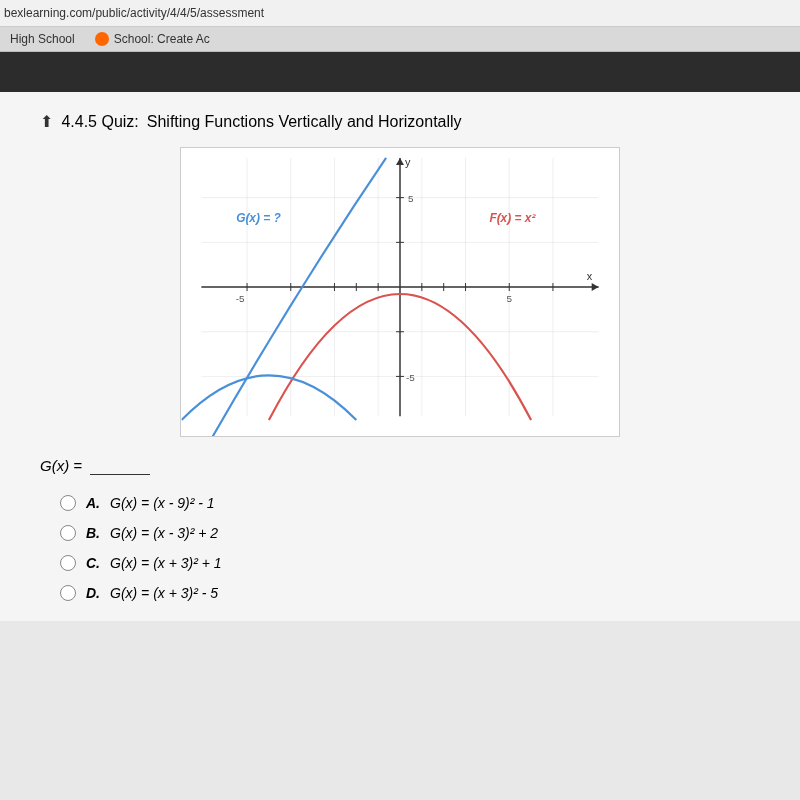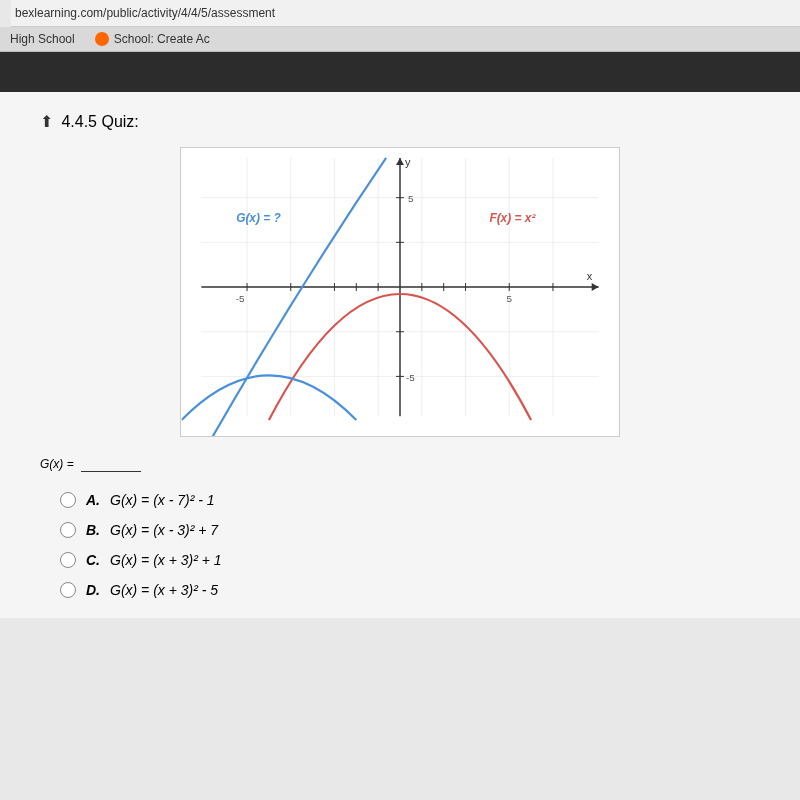--- a/index.html
+++ b/index.html
@@ -13,21 +13,20 @@
 
     
     .browser-bar {
       background: #f1f1f1;
       padding: 6px 4px;
       font-size: 12px;
       color: #333;
       border-bottom: 1px solid #ccc;
       display: flex;
       align-items: center;
-      margin-left: 11px;
     }
     .browser-url {
       color: #333;
       font-size: 12px;
     }
 
     .browser-tabs {
       background: #d9d9d9;
       padding: 5px 10px;
       font-size: 12px;
@@ -88,21 +87,21 @@
       overflow: hidden;
     }
 
     .graph-svg {
       width: 100%;
       height: 100%;
     }
 
     
     .question-line {
-      font-size: 12px;
+      font-size: 15px;
       margin: 16px 0 20px 0;
       font-style: italic;
     }
     .question-line .underline {
       display: inline-block;
       border-bottom: 1px solid #333;
       width: 60px;
       margin-left: 4px;
     }
 
@@ -154,20 +153,21 @@
 </div>
 
 <div class="app-header">
 </div>
 
 <div class="quiz-container">
 
   <div class="quiz-title">
     <span class="icon-upload">⬆</span>
     <span class="title-bold">4.4.5 Quiz:</span>
+    <span>Shifting Functions Vertically and Horizontally</span>
   </div>
 
   <div class="graph-container">
     <svg class="graph-svg" viewBox="0 0 440 290" xmlns="http://www.w3.org/2000/svg">
 
       <rect width="440" height="290" fill="white"></rect>
 
       <line x1="66" y1="10" x2="66" y2="270" stroke="#ddd" stroke-width="0.5"></line>
       <line x1="110" y1="10" x2="110" y2="270" stroke="#ddd" stroke-width="0.5"></line>
       <line x1="154" y1="10" x2="154" y2="270" stroke="#ddd" stroke-width="0.5"></line>
@@ -238,27 +238,27 @@
   <div class="question-line">
     <span>G(x) =</span>
     <span class="underline">&nbsp;</span>
   </div>
 
   <ul class="options-list">
 
     <li class="option-item">
       <div class="option-radio"></div>
       <span class="option-label">A.</span>
-      <span class="option-text">G(x) = (x - 7)² - 1</span>
+      <span class="option-text">G(x) = (x - 9)² - 1</span>
     </li>
 
     <li class="option-item">
       <div class="option-radio"></div>
       <span class="option-label">B.</span>
-      <span class="option-text">G(x) = (x - 3)² + 7</span>
+      <span class="option-text">G(x) = (x - 3)² + 2</span>
     </li>
 
     <li class="option-item">
       <div class="option-radio"></div>
       <span class="option-label">C.</span>
       <span class="option-text">G(x) = (x + 3)² + 1</span>
     </li>
 
     <li class="option-item">
       <div class="option-radio"></div>

